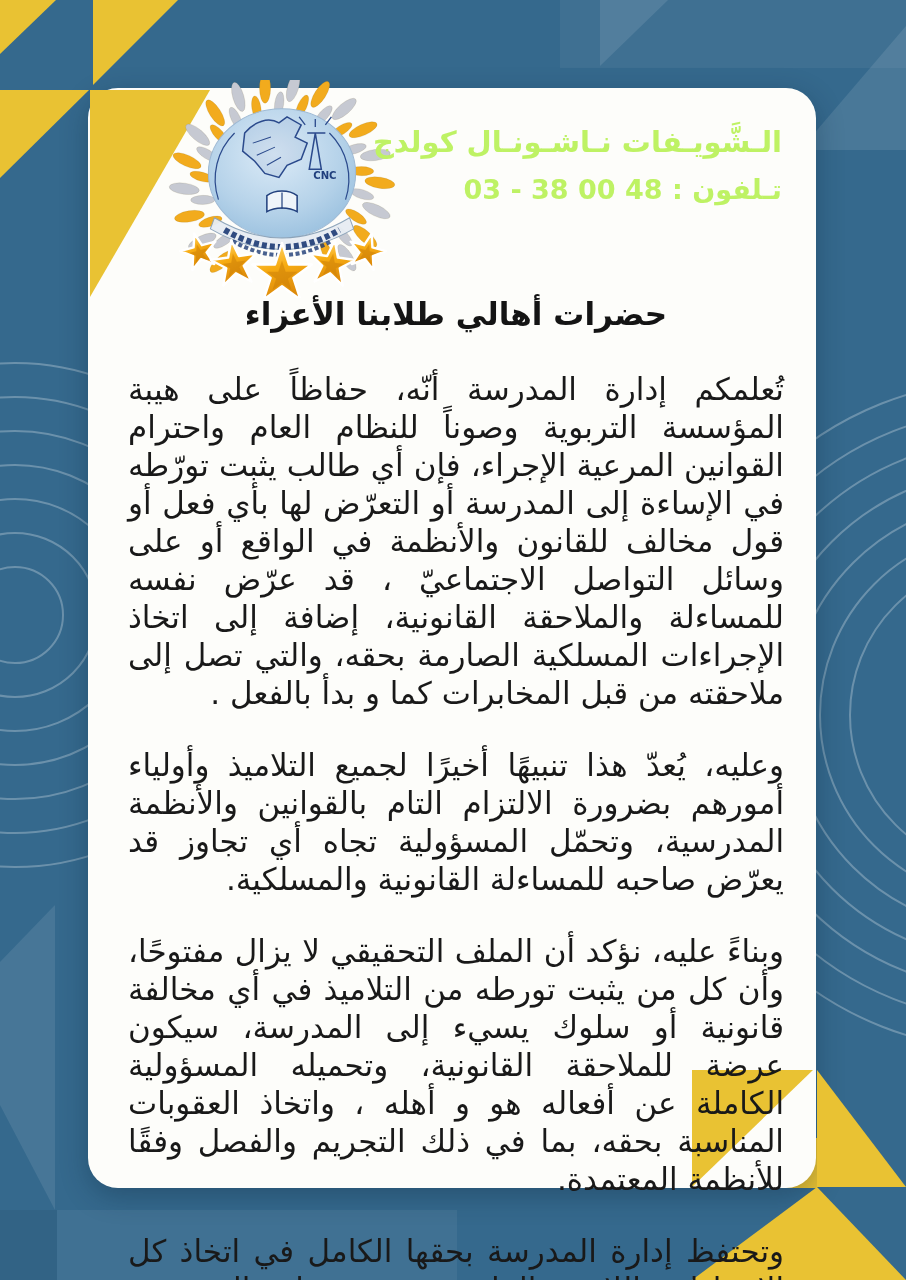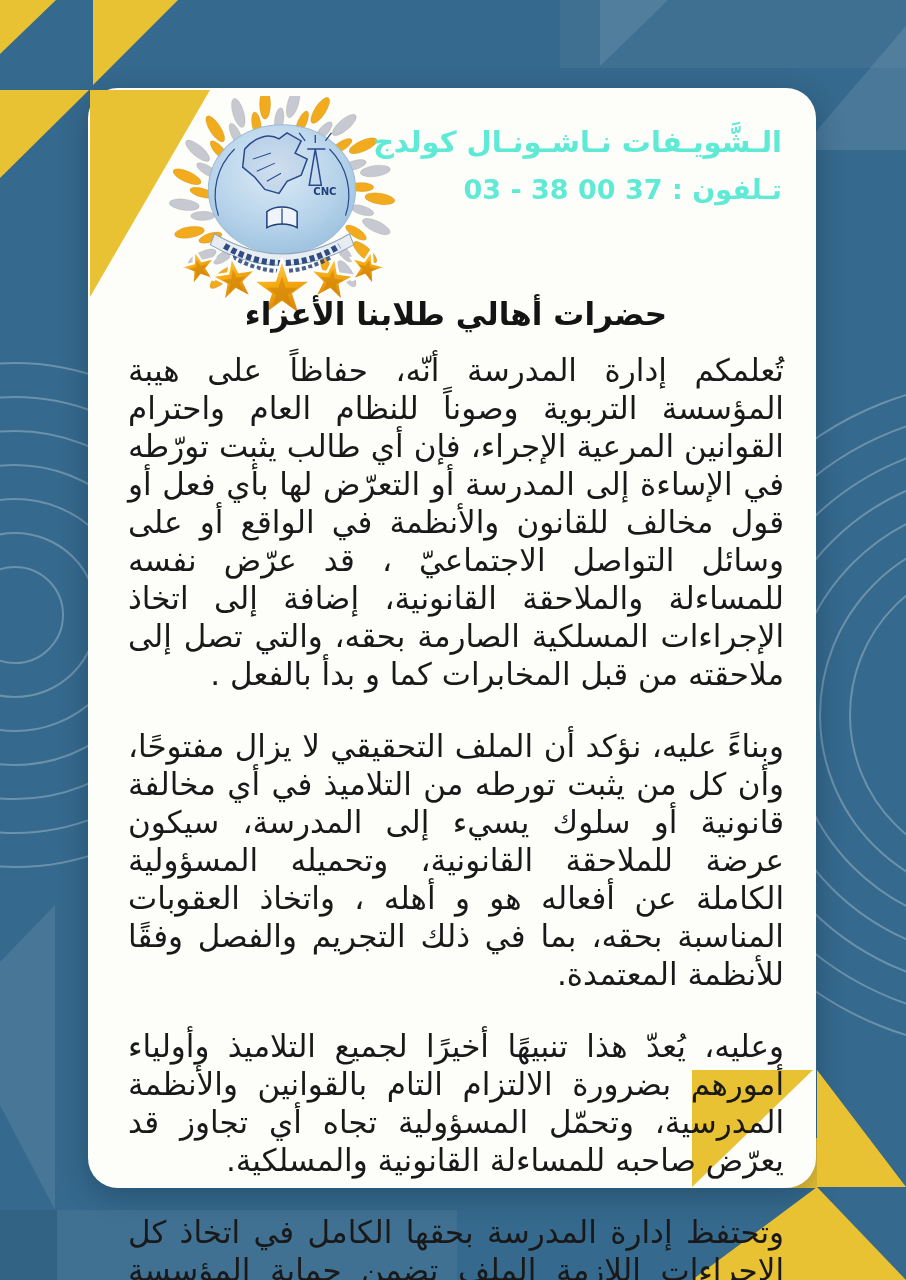--- a/index.html
+++ b/index.html
@@ -11,34 +11,34 @@
   svg.decor{position:absolute;left:0;top:0;width:906px;height:1280px;}
   .under{z-index:0;}
   .over{z-index:2;pointer-events:none;}
   .accent{fill:#e9c233;}
   .lightshape{fill:#ffffff;}
   .card{
     position:absolute;left:88px;top:88px;width:728px;height:1100px;
     background:#fdfdfa;border-radius:30px;z-index:1;
     box-shadow:0 8px 28px rgba(8,30,50,.30);
   }
-  .logo-wrap{position:absolute;left:166px;top:96px;width:232px;height:218px;z-index:3;}
+  .logo-wrap{position:absolute;left:166px;top:80px;width:232px;height:218px;z-index:3;}
   .header-text{
     position:absolute;top:122px;right:124px;z-index:3;
-    direction:rtl;text-align:right;color:#5eead4;
+    direction:rtl;text-align:right;color:#bef264;
   }
   .school-name{font-size:29px;font-weight:bold;letter-spacing:0;line-height:40px;}
   .phone-line{font-size:27px;font-weight:bold;line-height:40px;margin-top:8px;}
   .content{
     position:absolute;z-index:3;left:128px;top:296px;width:656px;
     direction:rtl;color:#191919;
   }
   .letter-title{
     text-align:center;font-size:31px;font-weight:bold;color:#141414;
-    margin:0 0 19px 0;
+    margin:0 0 38px 0;
   }
   .content p{
     font-size:31px;line-height:38px;margin:0 0 34px 0;
     text-align:justify;text-align-last:right;
   }
   .signature{
     text-align:center;font-size:32px;font-weight:bold;color:#101010;margin-top:10px;
   }
 </style>
 </head>
@@ -177,25 +177,25 @@
           <path d="M0,-1 L0.2245,-0.309 L0.9511,-0.309 L0.3633,0.118 L0.5878,0.809 L0,0.382 L-0.5878,0.809 L-0.3633,0.118 L-0.9511,-0.309 L-0.2245,-0.309 Z" transform="translate(164 182) rotate(8) scale(24)" fill="url(#starGrad)" stroke="#ffffff" stroke-width="2.4" stroke-linejoin="round" vector-effect="non-scaling-stroke"></path>
           <path d="M0,-1 L0.2245,-0.309 L0.9511,-0.309 L0.3633,0.118 L0.5878,0.809 L0,0.382 L-0.5878,0.809 L-0.3633,0.118 L-0.9511,-0.309 L-0.2245,-0.309 Z" transform="translate(164 183.92) rotate(8) scale(12.48)" fill="#cc7f07" opacity="0.55"></path>
           <path d="M0,-1 L0.2245,-0.309 L0.9511,-0.309 L0.3633,0.118 L0.5878,0.809 L0,0.382 L-0.5878,0.809 L-0.3633,0.118 L-0.9511,-0.309 L-0.2245,-0.309 Z" transform="translate(199 170) rotate(15) scale(19)" fill="url(#starGrad)" stroke="#ffffff" stroke-width="2.4" stroke-linejoin="round" vector-effect="non-scaling-stroke"></path>
           <path d="M0,-1 L0.2245,-0.309 L0.9511,-0.309 L0.3633,0.118 L0.5878,0.809 L0,0.382 L-0.5878,0.809 L-0.3633,0.118 L-0.9511,-0.309 L-0.2245,-0.309 Z" transform="translate(199 171.52) rotate(15) scale(9.88)" fill="#cc7f07" opacity="0.55"></path>
         </g>
     </svg>
   </div>
 
   <div class="header-text">
     <div class="school-name">الـشَّويـفات نـاشـونـال كولدج</div>
-    <div class="phone-line">تـلفون : 37 00 38 - 03</div>
+    <div class="phone-line">تـلفون : 48 00 38 - 03</div>
   </div>
 
   <div class="content">
     <h1 class="letter-title">حضرات أهالي طلابنا الأعزاء</h1>
     <p>تُعلمكم إدارة المدرسة أنّه، حفاظاً على هيبة المؤسسة التربوية وصوناً للنظام العام واحترام القوانين المرعية الإجراء، فإن أي طالب يثبت تورّطه في الإساءة إلى المدرسة أو التعرّض لها بأي فعل أو قول مخالف للقانون والأنظمة في الواقع أو على وسائل التواصل الاجتماعيّ ، قد عرّض نفسه للمساءلة والملاحقة القانونية، إضافة إلى اتخاذ الإجراءات المسلكية الصارمة بحقه، والتي تصل إلى ملاحقته من قبل المخابرات كما و بدأ بالفعل .</p>
+    <p>وعليه، يُعدّ هذا تنبيهًا أخيرًا لجميع التلاميذ وأولياء أمورهم بضرورة الالتزام التام بالقوانين والأنظمة المدرسية، وتحمّل المسؤولية تجاه أي تجاوز قد يعرّض صاحبه للمساءلة القانونية والمسلكية.</p>
     <p>وبناءً عليه، نؤكد أن الملف التحقيقي لا يزال مفتوحًا، وأن كل من يثبت تورطه من التلاميذ في أي مخالفة قانونية أو سلوك يسيء إلى المدرسة، سيكون عرضة للملاحقة القانونية، وتحميله المسؤولية الكاملة عن أفعاله هو و أهله ، واتخاذ العقوبات المناسبة بحقه، بما في ذلك التجريم والفصل وفقًا للأنظمة المعتمدة.</p>
-    <p>وعليه، يُعدّ هذا تنبيهًا أخيرًا لجميع التلاميذ وأولياء أمورهم بضرورة الالتزام التام بالقوانين والأنظمة المدرسية، وتحمّل المسؤولية تجاه أي تجاوز قد يعرّض صاحبه للمساءلة القانونية والمسلكية.</p>
     <p>وتحتفظ إدارة المدرسة بحقها الكامل في اتخاذ كل الإجراءات اللازمة الملف تضمن حماية المؤسسة وصون حرمتها.</p>
     <div class="signature">الإدارة</div>
   </div>
 
 </div>
 
 </body></html>

